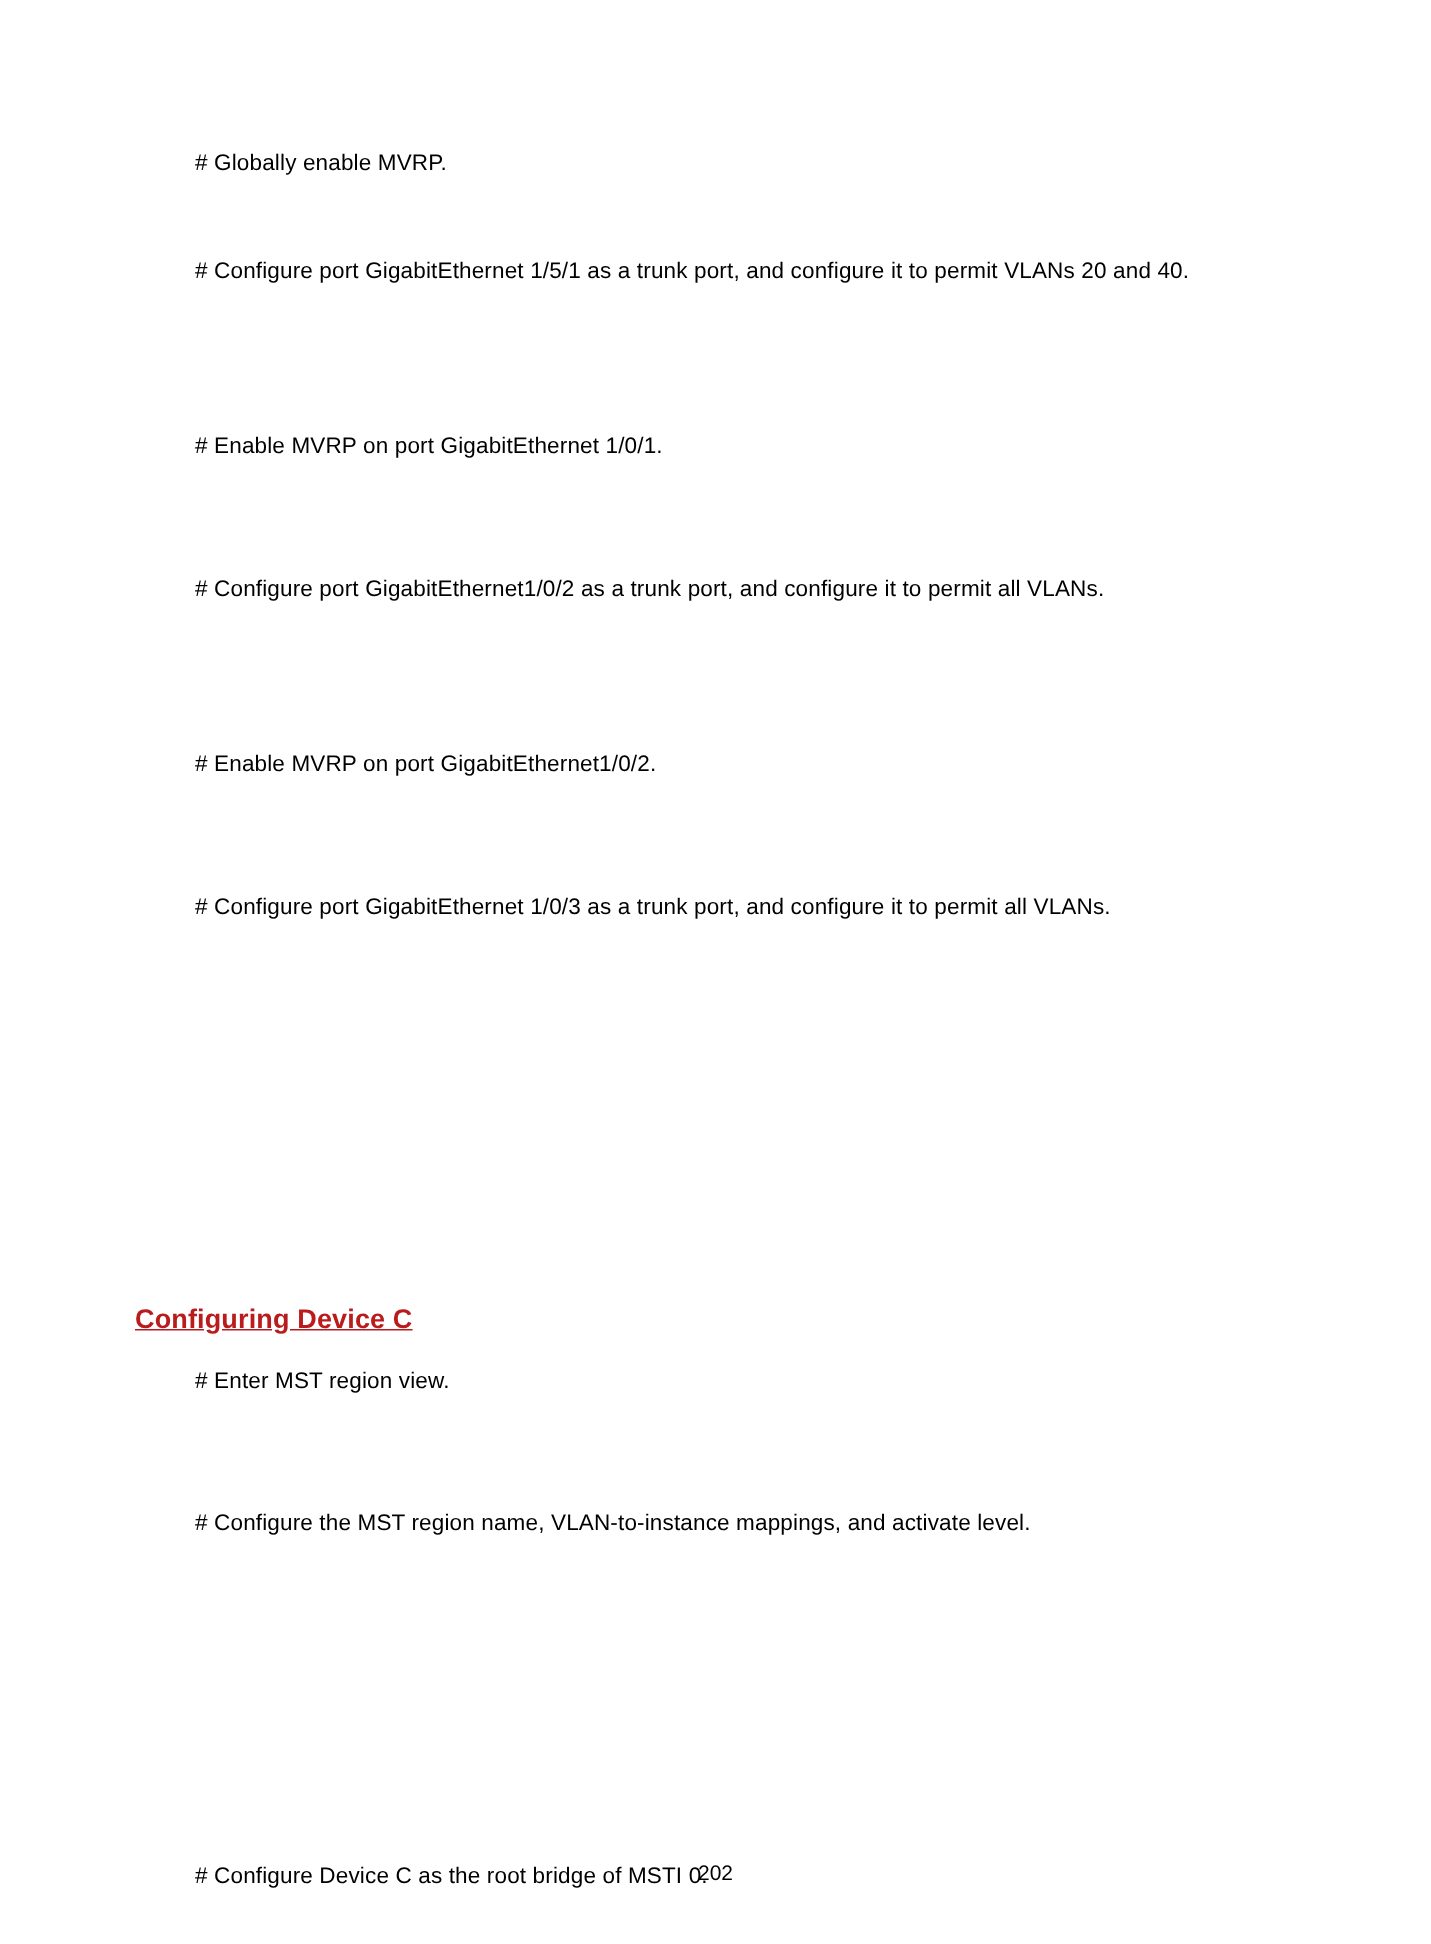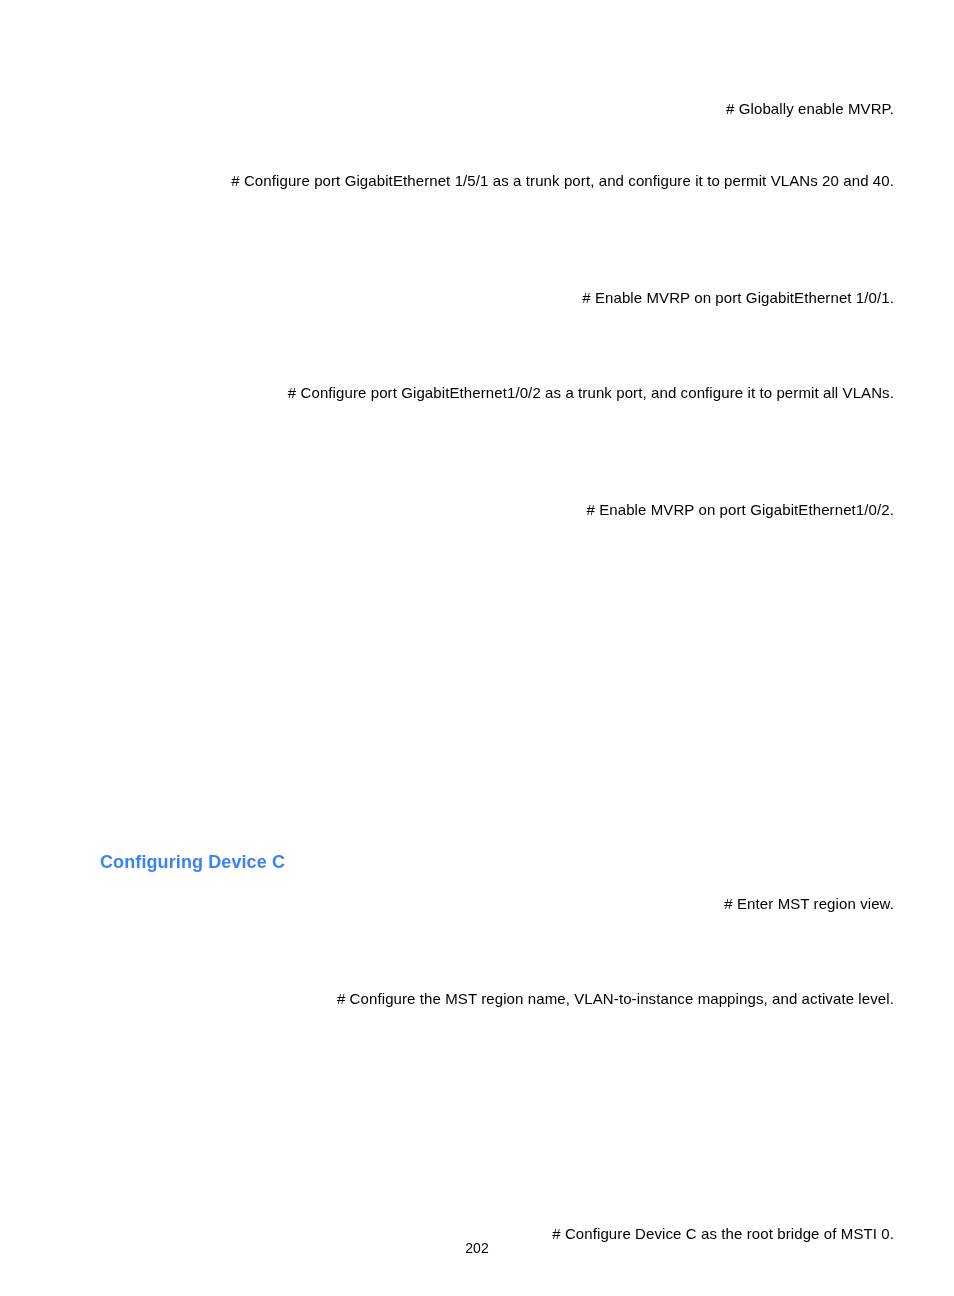--- a/index.html
+++ b/index.html
@@ -19,28 +19,28 @@
   .content {
     padding-top: 100px;
     padding-left: 90px;
     padding-right: 60px;
   }
   .comment {
     font-size: 15px;
     margin-left: 40px;
     letter-spacing: 0.1px;
     font-weight: 300;
-    text-align: right;
   }
   .heading {
     font-size: 18px;
-    color: #3b82f6;
+    color: #b91c1c;
     font-weight: bold;
-    margin-left: 10px;
+    margin-left: 0;
     letter-spacing: 0.1px;
+    text-decoration: underline;
   }
   .page-number {
     position: absolute;
     bottom: 40px;
     left: 0;
     width: 100%;
     text-align: center;
     font-size: 14px;
     font-weight: 300;
   }
@@ -63,20 +63,21 @@
 
   <div class="comment"># Enable MVRP on port GigabitEthernet 1/0/1.</div>
   <div class="sp-78"></div>
 
   <div class="comment"># Configure port GigabitEthernet1/0/2 as a trunk port, and configure it to permit all VLANs.</div>
   <div class="sp-100"></div>
 
   <div class="comment"># Enable MVRP on port GigabitEthernet1/0/2.</div>
   <div class="sp-78"></div>
 
+  <div class="comment"># Configure port GigabitEthernet 1/0/3 as a trunk port, and configure it to permit all VLANs.</div>
   <div class="sp-100"></div>
 
   <div class="sp-78"></div>
 
   <div class="sp-78"></div>
 
   <div class="heading">Configuring Device C</div>
   <div class="sp-22"></div>
 
   <div class="comment"># Enter MST region view.</div>

